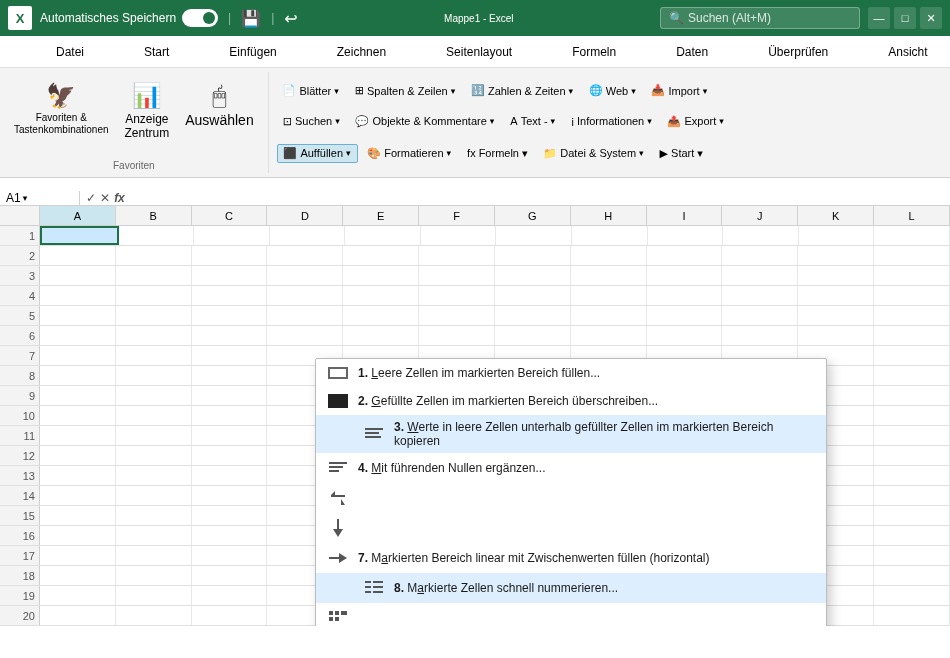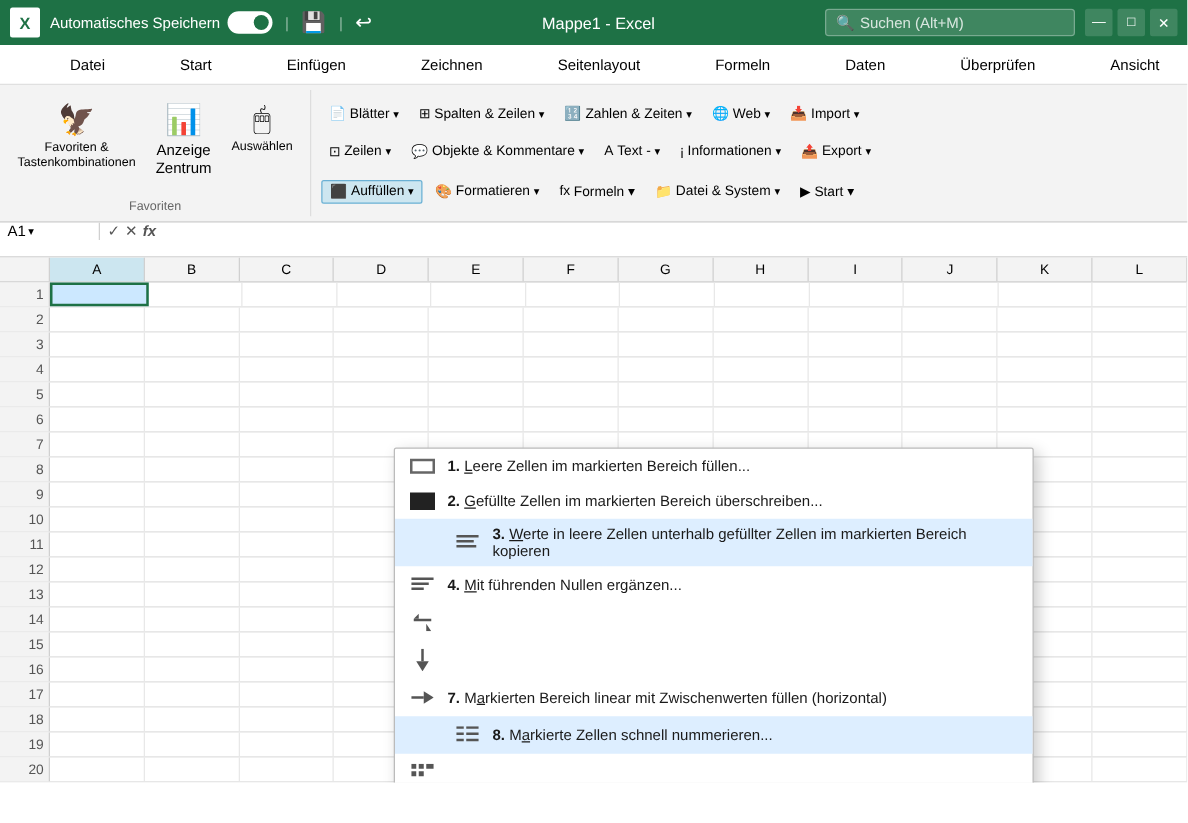--- a/index.html
+++ b/index.html
@@ -27,21 +27,21 @@
     }
     .toggle-switch {
       width: 36px; height: 18px; background: #fff; border-radius: 9px;
       position: relative; display: inline-block;
     }
     .toggle-switch::after {
       content: ''; position: absolute; right: 3px; top: 3px;
       width: 12px; height: 12px; background: #1e7145; border-radius: 50%;
     }
     .title-bar-sep { color: rgba(255,255,255,0.5); margin: 0 2px; }
-    .title-bar-title { flex: 1; text-align: center; font-size: 13px; }
+    .title-bar-title { flex: 1; text-align: center; font-size: 10px; }
     .title-bar-search {
       background: rgba(255,255,255,0.15); border: 1px solid rgba(255,255,255,0.3);
       border-radius: 3px; padding: 3px 8px; color: white; font-size: 12px;
       display: flex; align-items: center; gap: 4px; width: 200px;
     }
     .title-bar-search span { opacity: 0.8; }
     .title-bar-icons { display: flex; gap: 4px; }
     .title-bar-icon-btn {
       width: 22px; height: 22px; background: rgba(255,255,255,0.15);
       border-radius: 2px; display: flex; align-items: center; justify-content: center;
@@ -97,21 +97,21 @@
       display: flex; align-items: center; gap: 3px; white-space: nowrap;
     }
     .ribbon-btn-small.active-dropdown {
       background: #cde6f0; border: 1px solid #6ab0d4;
     }
     .dropdown-arrow { font-size: 9px; }
 
     
     .formula-bar {
       height: 28px; border-bottom: 1px solid #d0d0d0;
-      display: flex; align-items: flex-start; background: #fff;
+      display: flex; align-items: flex-end; background: #fff;
     }
     .cell-ref-box {
       width: 80px; border-right: 1px solid #d0d0d0;
       padding: 0 6px; font-size: 12px; display: flex; align-items: center;
     }
     .formula-icons {
       display: flex; align-items: center; padding: 0 6px; gap: 4px; color: #555;
     }
     .formula-input {
       flex: 1; padding: 0 6px; font-size: 12px; border-left: 1px solid #d0d0d0;
@@ -210,21 +210,21 @@
       <div class="ribbon-btn-large">
         <div class="icon" style="color:#cc3300;">🦅</div>
         <div style="font-size:10px; text-align:center; line-height:1.2;">Favoriten &amp;<br>Tastenkombinationen</div>
       </div>
       <div class="ribbon-btn-large">
         <div class="icon">📊</div>
         <div style="font-size:12px; text-align:center; line-height:1.2;">Anzeige<br>Zentrum</div>
       </div>
       <div class="ribbon-btn-large">
         <div class="icon">🖱</div>
-        <div style="font-size:10px; text-align:center;">Auswählen</div>
+        <div style="font-size:14px; text-align:center;">Auswählen</div>
       </div>
     </div>
     <div class="ribbon-group-label">Favoriten</div>
   </div>
 
   <div style="display:flex; flex-direction:column; flex:1; padding: 4px 8px; justify-content:space-around;">
 
     <div style="display:flex; gap:4px; align-items:center;">
       <div class="ribbon-btn-small">
         <span>📄</span>
@@ -249,21 +249,21 @@
       <div class="ribbon-btn-small">
         <span>📥</span>
         <span>Import</span>
         <span class="dropdown-arrow">▾</span>
       </div>
     </div>
 
     <div style="display:flex; gap:4px; align-items:center;">
       <div class="ribbon-btn-small">
         <span>⊡</span>
-        <span>Zeilen</span>
+        <span>Suchen</span>
         <span class="dropdown-arrow">▾</span>
       </div>
       <div class="ribbon-btn-small">
         <span>💬</span>
         <span>Objekte &amp; Kommentare</span>
         <span class="dropdown-arrow">▾</span>
       </div>
       <div class="ribbon-btn-small">
         <span>A</span>
         <span>Text -</span>

